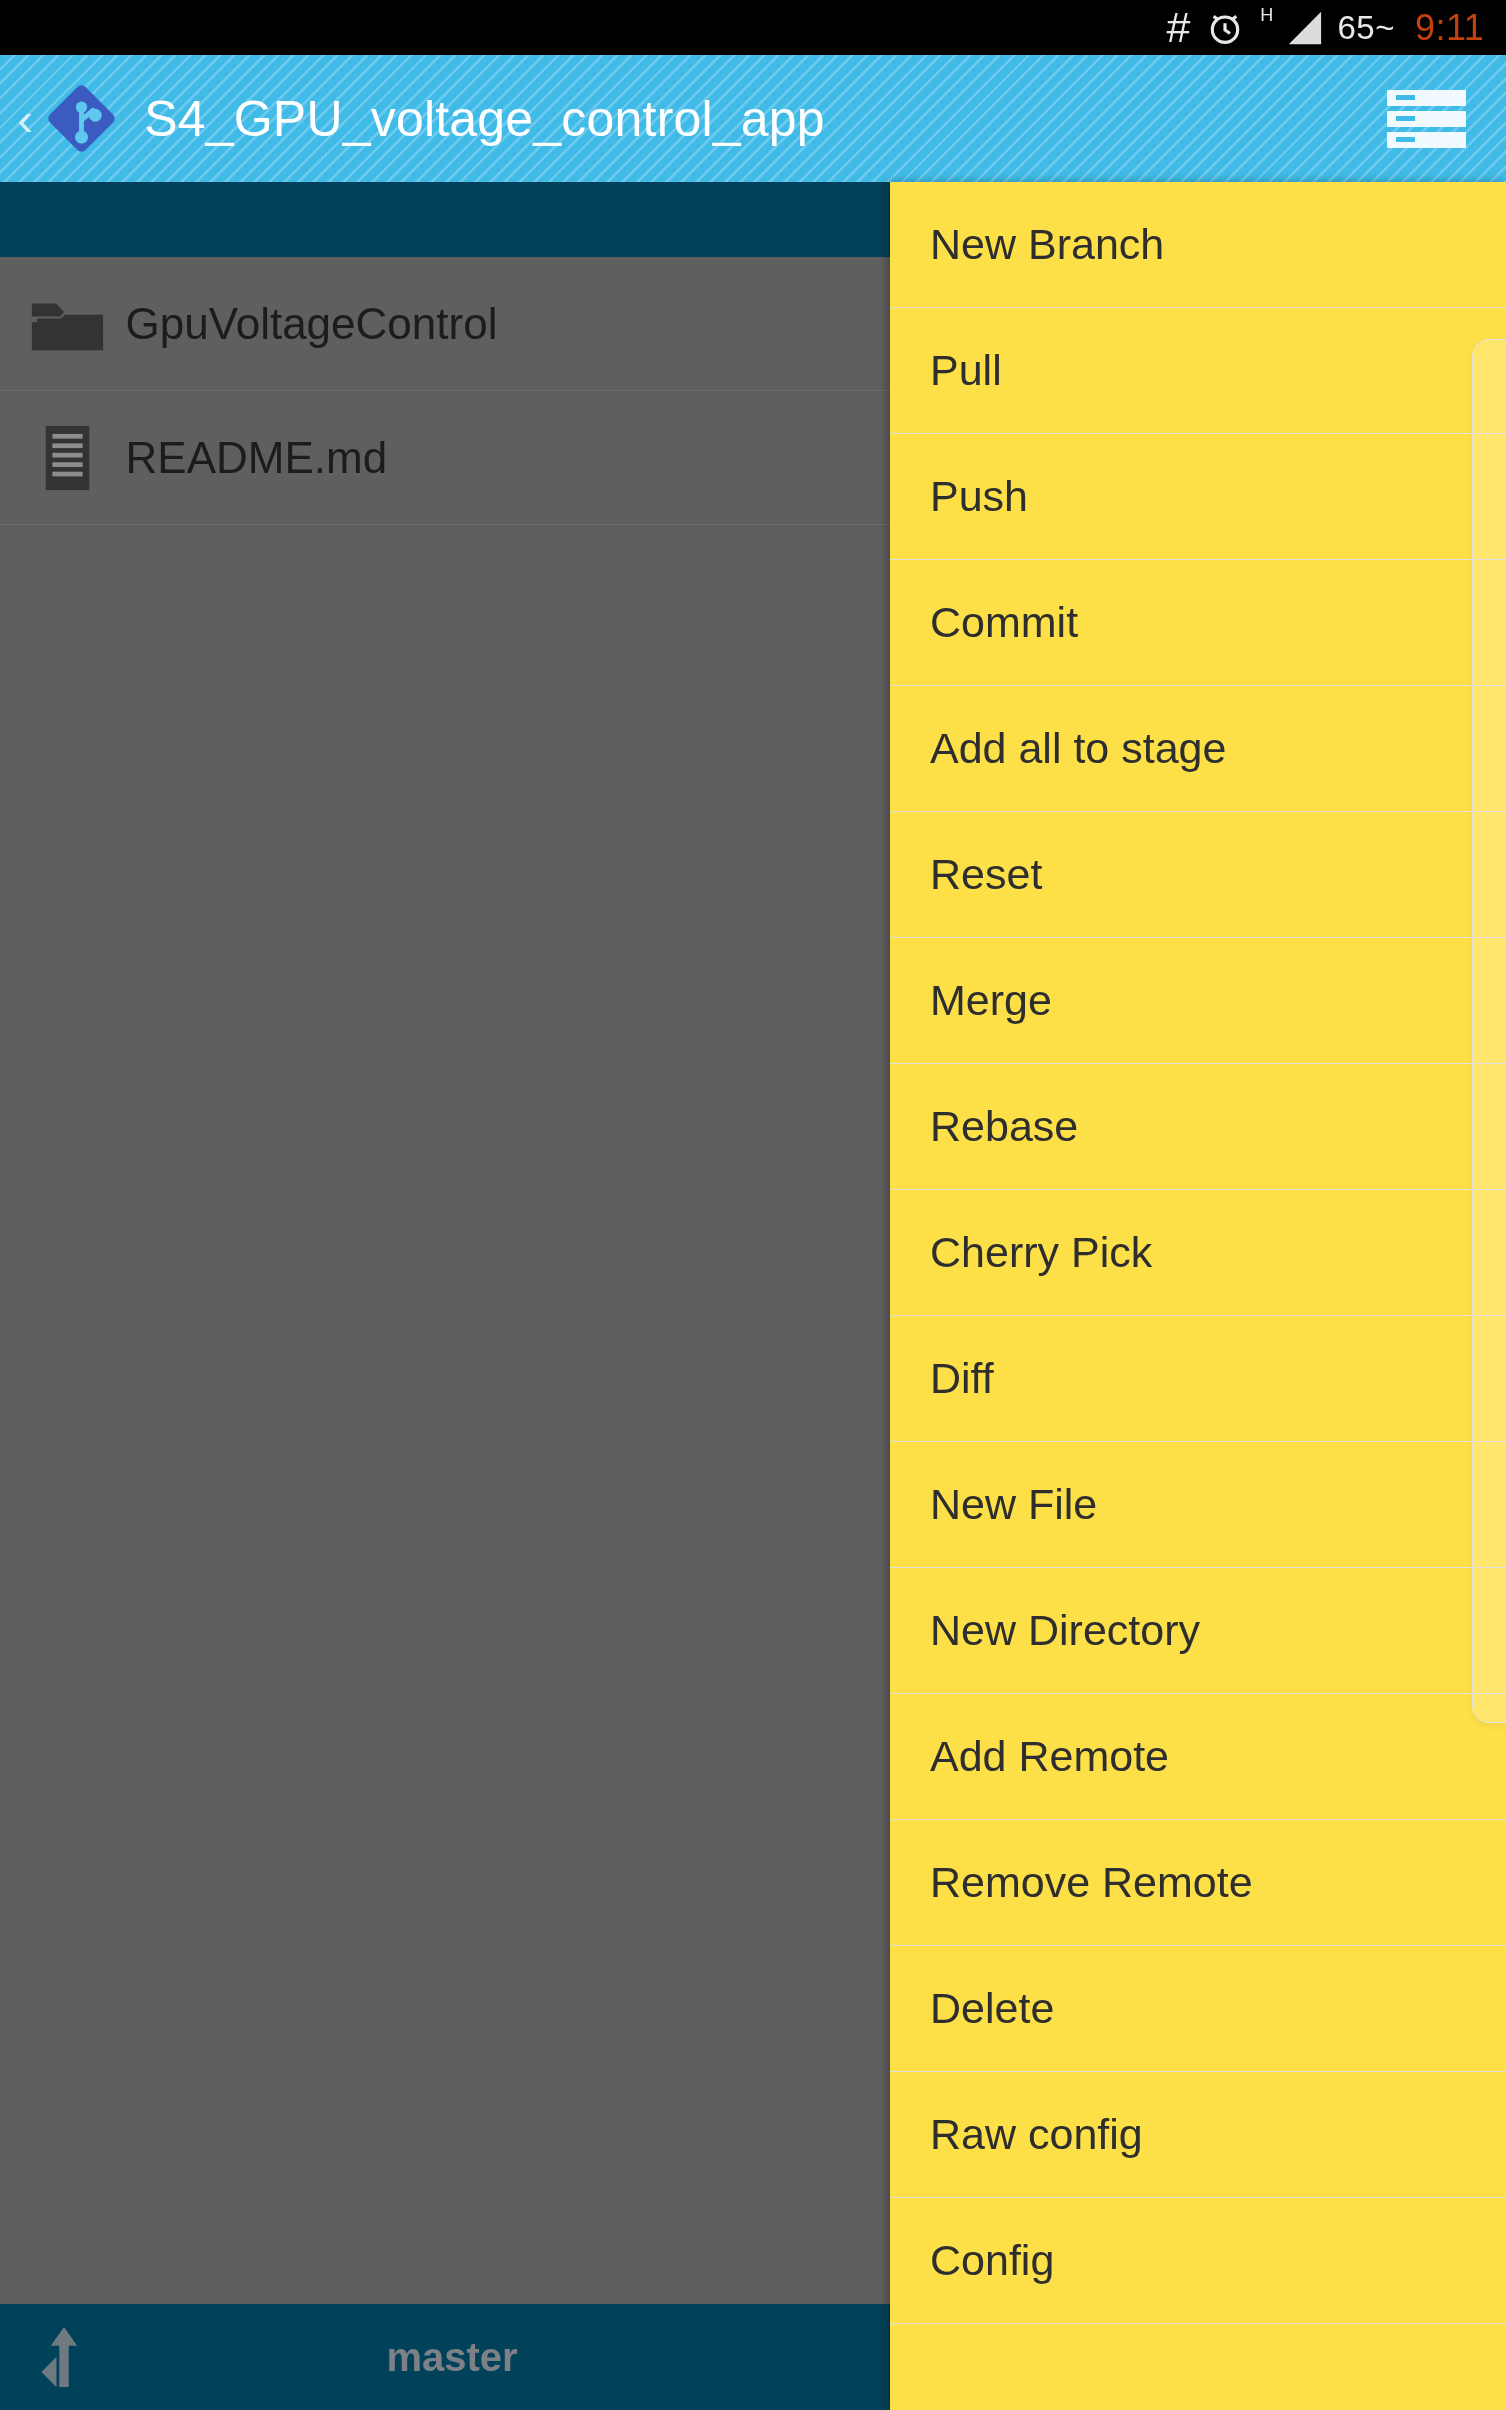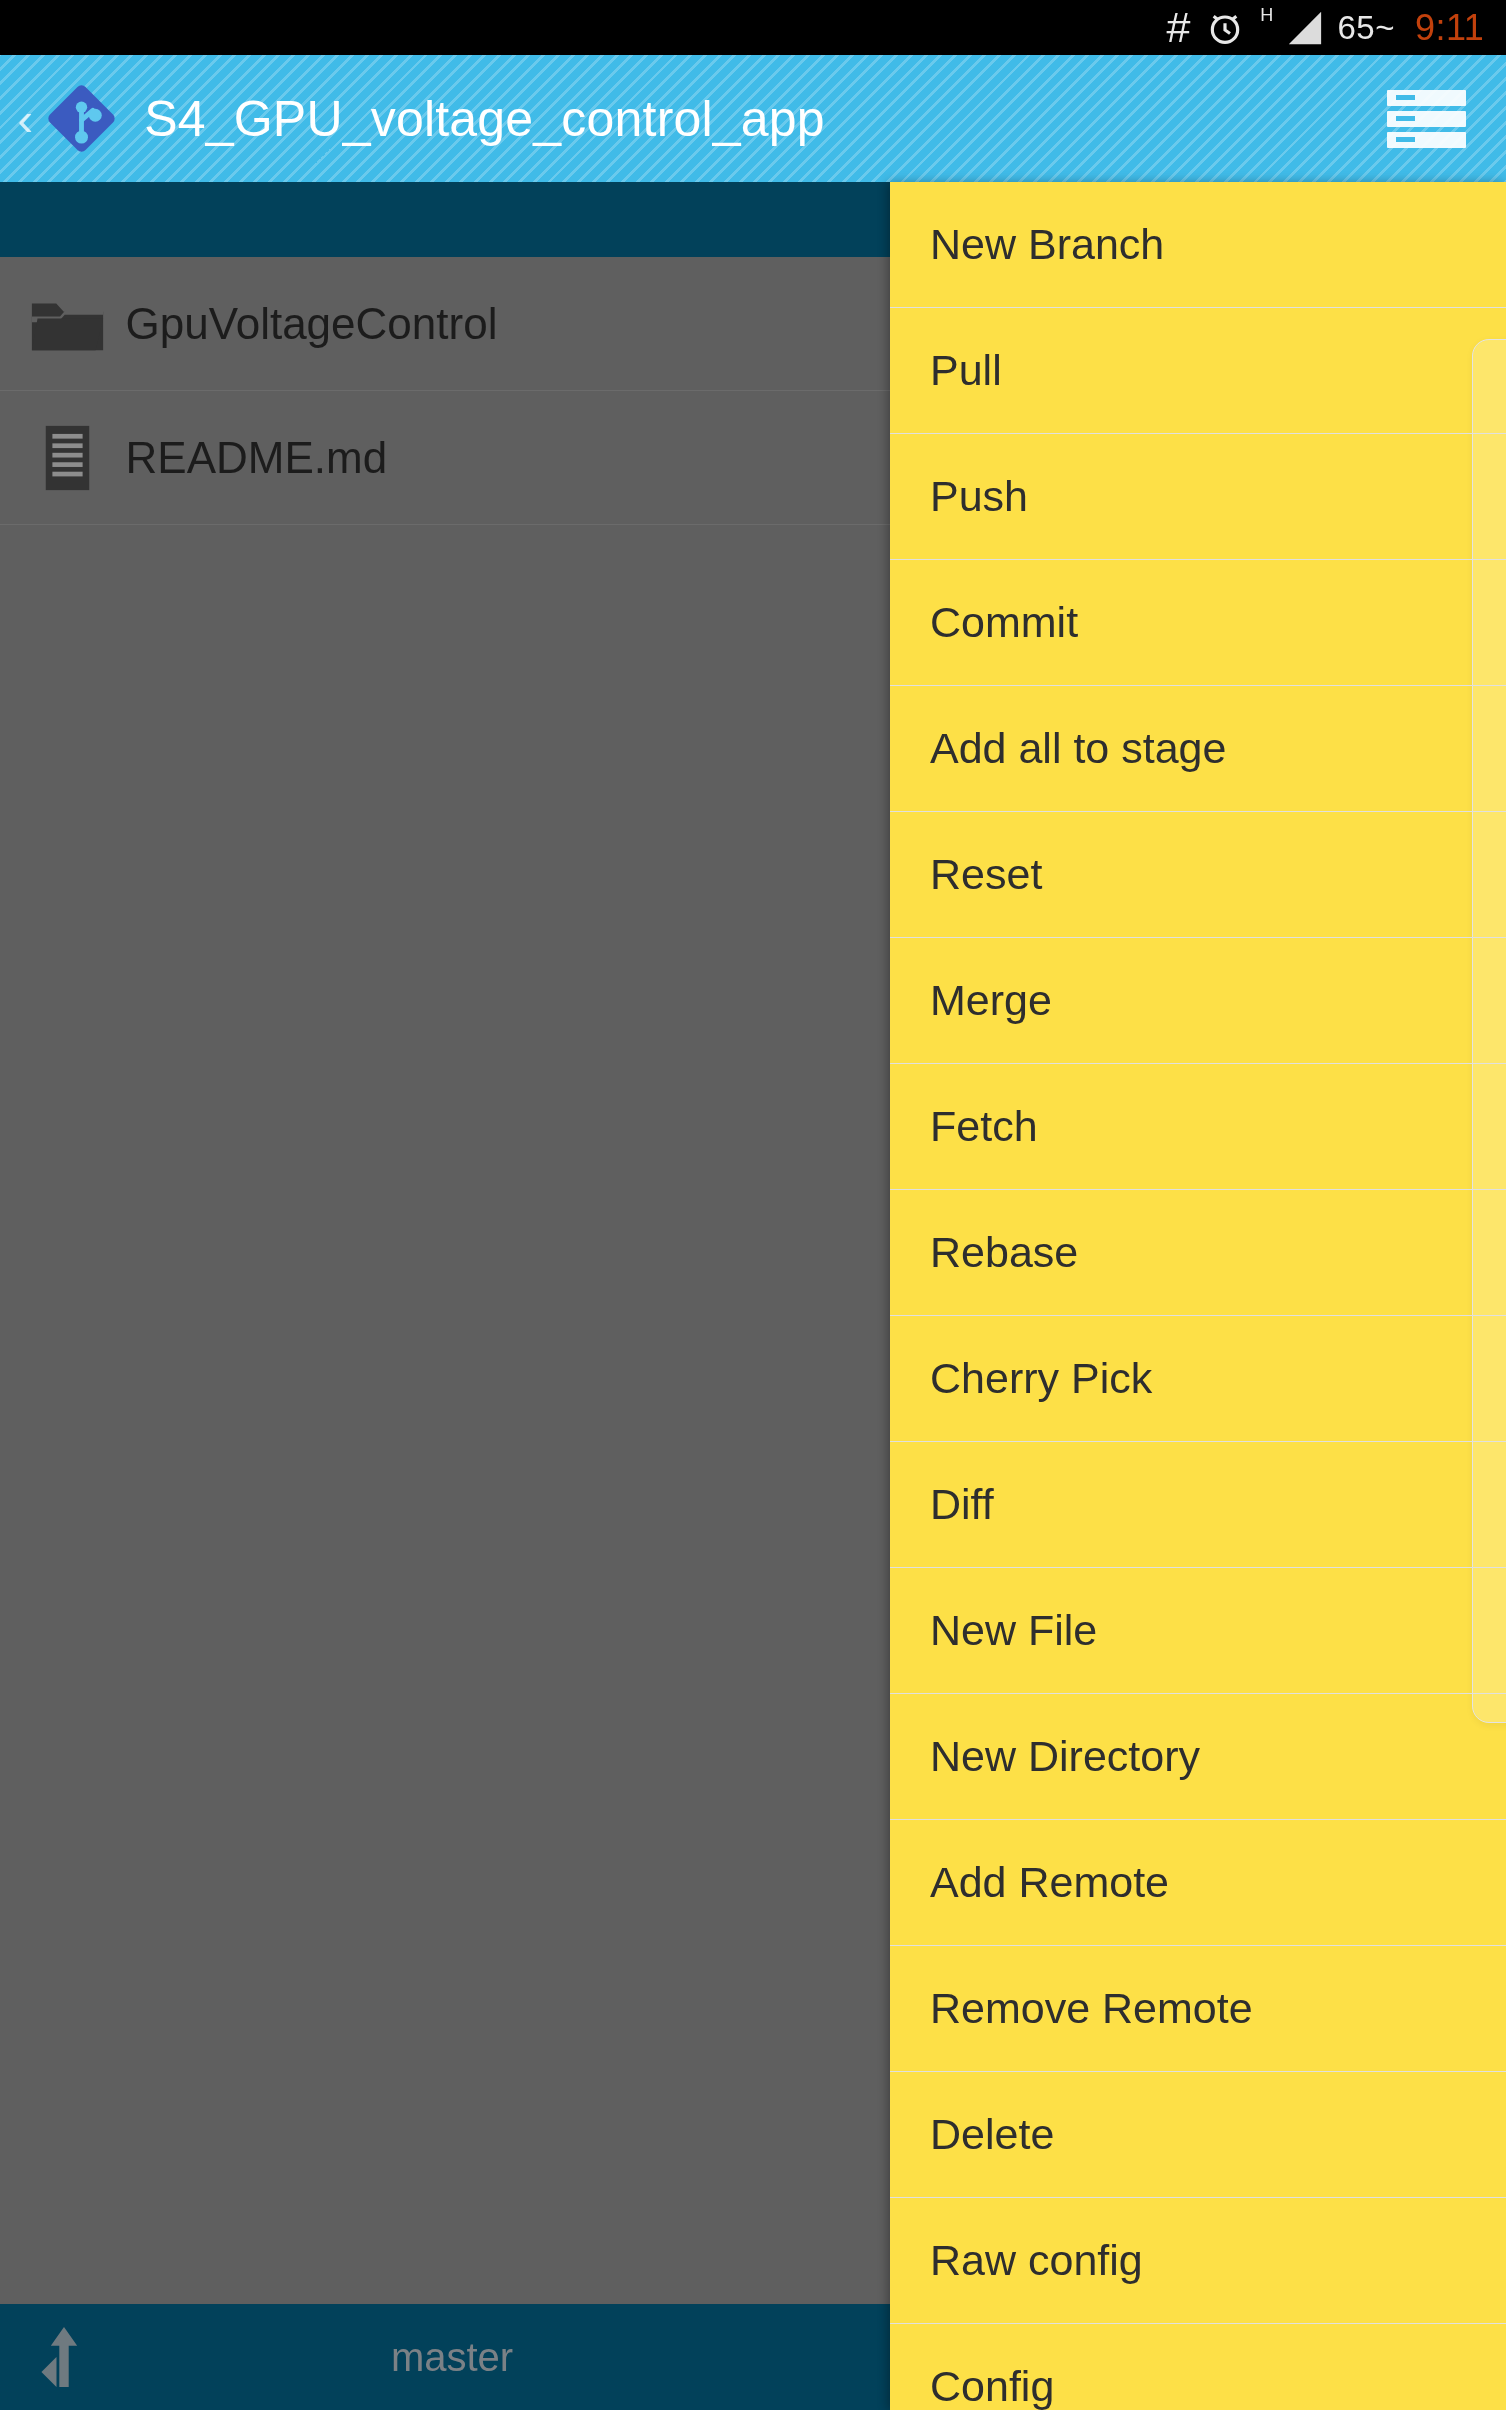--- a/index.html
+++ b/index.html
@@ -78,21 +78,21 @@
   .file-row{
     height:134px; display:flex; align-items:center;
     border-bottom:1.9px solid #6b6b6b; padding-left:22.6px;
   }
   .file-icon{ width:90px; display:flex; align-items:center; justify-content:center; }
   .file-name{ color:#1c1c1c; font-size:44px; margin-left:13px; }
 
   
   .bottom-bar{
     position:absolute; left:0; bottom:0; width:1507px; height:106px;
-    background:#02415a; display:flex; align-items:center;
+    background:#02415a; display:flex; align-items:center;font-weight:bold;
   }
   .branch-icon{ margin-left:32px; width:64px; height:68px; }
   .branch-label{
     position:absolute; left:0; top:0; width:904px; height:106px;
     display:flex; align-items:center; justify-content:center;
     color:#7b8186; font-size:40px;
   }
 
   
   .menu{
@@ -216,21 +216,20 @@
 <div class="menu">
   <div class="menu-inner-card"></div>
 
   <div class="menu-item">New Branch</div>
   <div class="menu-item">Pull</div>
   <div class="menu-item">Push</div>
   <div class="menu-item">Commit</div>
   <div class="menu-item">Add all to stage</div>
   <div class="menu-item">Reset</div>
   <div class="menu-item">Merge</div>
-  <div class="menu-item">Fetch</div>
   <div class="menu-item">Rebase</div>
   <div class="menu-item">Cherry Pick</div>
   <div class="menu-item">Diff</div>
   <div class="menu-item">New File</div>
   <div class="menu-item">New Directory</div>
   <div class="menu-item">Add Remote</div>
   <div class="menu-item">Remove Remote</div>
   <div class="menu-item">Delete</div>
   <div class="menu-item">Raw config</div>
   <div class="menu-item">Config</div>

